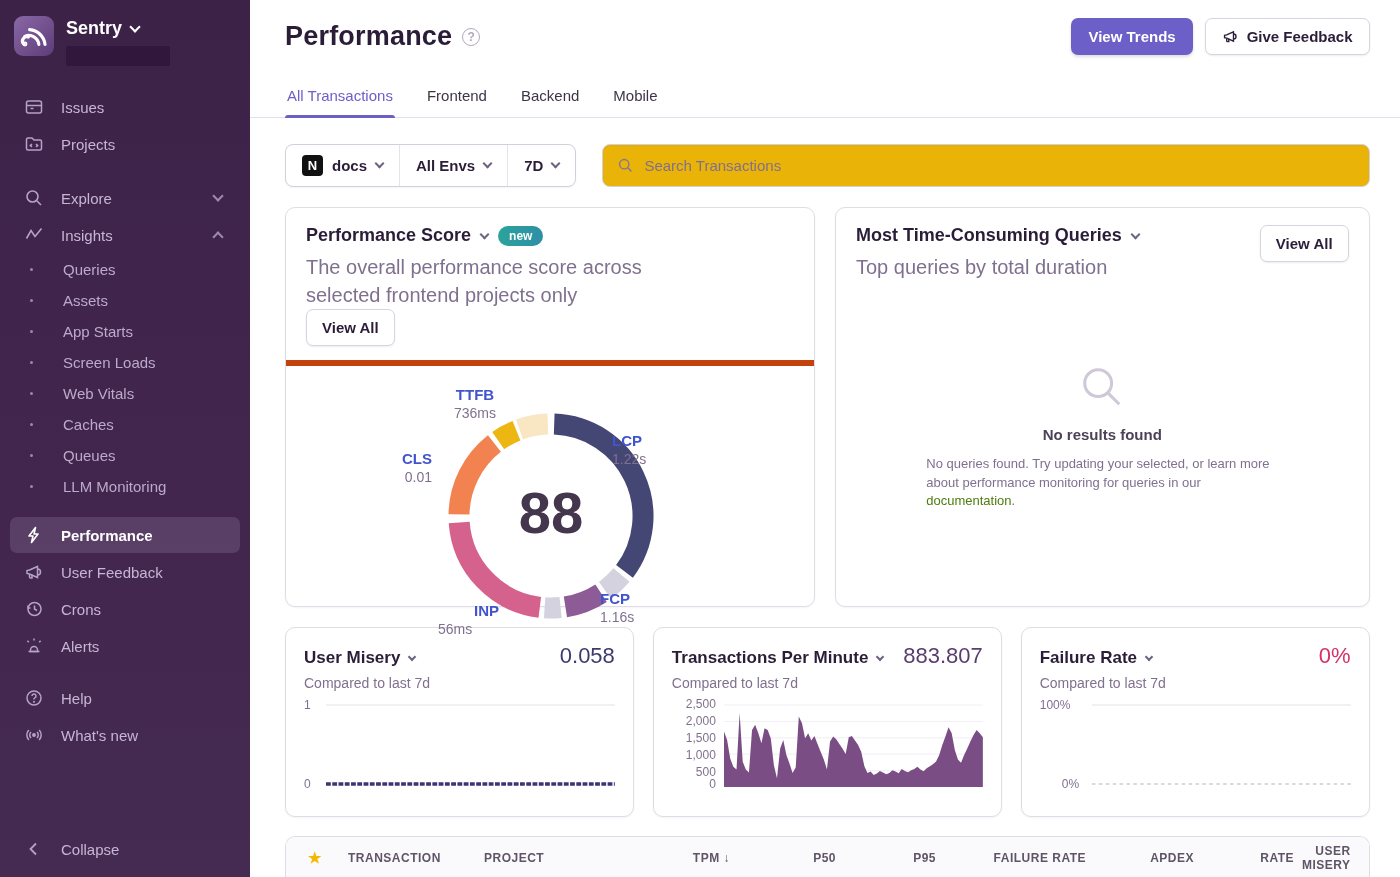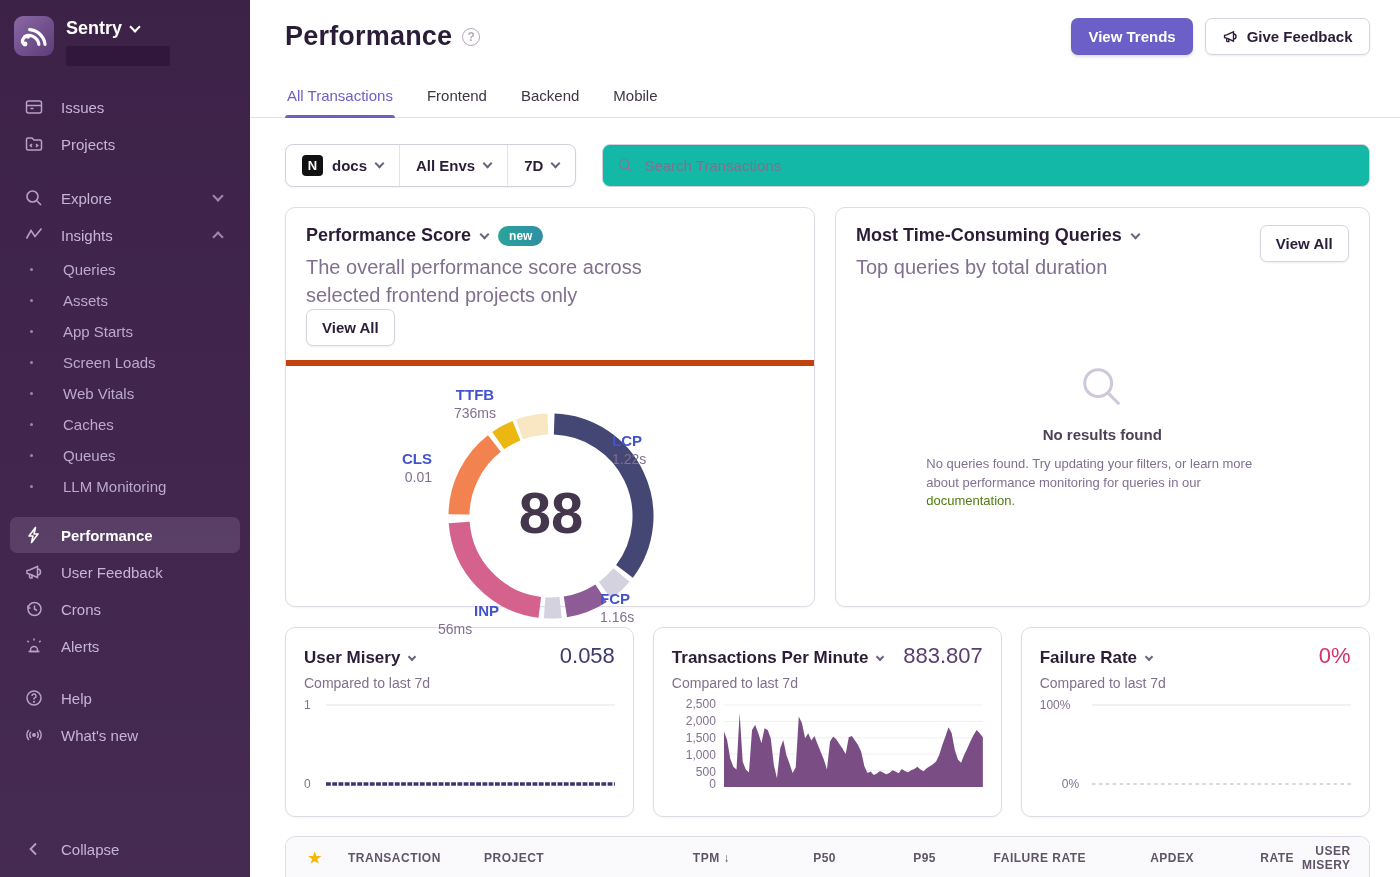--- a/index.html
+++ b/index.html
@@ -43,21 +43,21 @@
   .tab { font-size:15px; padding:6px 2px 13px; color:#3E3446; cursor:pointer; position:relative; }
   .tab.active { color:#6C5FC7; }
   .tab.active::after { content:""; position:absolute; left:0; right:0; bottom:-1px; height:3px; border-radius:3px 3px 0 0; background:#6C5FC7; }
 
   .filter-row { display:flex; gap:26px; margin-top:26px; }
   .seg-control { display:flex; align-items:stretch; border:1px solid #D5CFDC; border-radius:8px; background:#fff; height:43px; box-shadow:0 1px 2px rgba(43,29,56,.05); }
   .seg { display:flex; align-items:center; gap:9px; padding:0 16px; font-size:15px; font-weight:bold; color:#2B1D38; cursor:pointer; }
   .seg + .seg { border-left:1px solid #E6E1EB; }
   .seg .chev { color:#6F6380; width:7px; height:7px; }
   .proj-ico { width:21px; height:21px; border-radius:4px; background:#111; color:#fff; font-size:13px; font-weight:bold; display:flex; align-items:center; justify-content:center; }
-  .searchbox { flex:1; display:flex; align-items:center; gap:10px; border:1px solid #D5CFDC; border-radius:8px; height:43px; padding:0 14px; background:#14b8a6; box-shadow:inset 0 1px 2px rgba(43,29,56,.04); }
+  .searchbox { flex:1; display:flex; align-items:center; gap:10px; border:1px solid #D5CFDC; border-radius:8px; height:43px; padding:0 14px; background:#eab308; box-shadow:inset 0 1px 2px rgba(43,29,56,.04); }
   .searchbox svg { width:17px; height:17px; stroke:#847794; flex:none; }
   .searchbox input { border:0; outline:0; flex:1; font-size:15px; font-family:inherit; color:#2B1D38; background:transparent; }
   .searchbox input::placeholder { color:#80708F; }
 
   .row-cards { display:grid; grid-template-columns:530px 1fr; gap:20px; margin-top:20px; }
   .card { background:#fff; border:1px solid #E0DCE5; border-radius:10px; box-shadow:0 1px 2px rgba(43,29,56,.05); }
   .card-head { padding:17px 20px 14px; display:flex; align-items:flex-start; }
   .card-head-left { flex:1; }
   .card-title-row { display:flex; align-items:center; gap:10px; cursor:pointer; }
   .card-title { font-size:18px; font-weight:bold; color:#2B1D38; }
@@ -369,21 +369,21 @@
         </div>
         <button class="btn-viewall">View All</button>
       </div>
       <div class="empty-state">
         <svg viewBox="0 0 24 24" fill="none" stroke-width="1.6">
             <circle cx="10" cy="10" r="7"></circle>
             <path d="M15.2 15.2L21 21"></path>
           </svg>
         <div class="empty-title">No results found</div>
         <div class="empty-text">
-          <span>No queries found. Try updating your filters, or learn more about performance monitoring for queries in our </span><a>documentation</a><span>.</span>
+          <span>No queries found. Try updating your selected, or learn more about performance monitoring for queries in our </span><a>documentation</a><span>.</span>
         </div>
       </div>
     </section>
   </div>
 
   <div class="row-minis">
 
     <section class="card mini-card">
       <div class="mini-head">
         <div class="mini-title-row">

